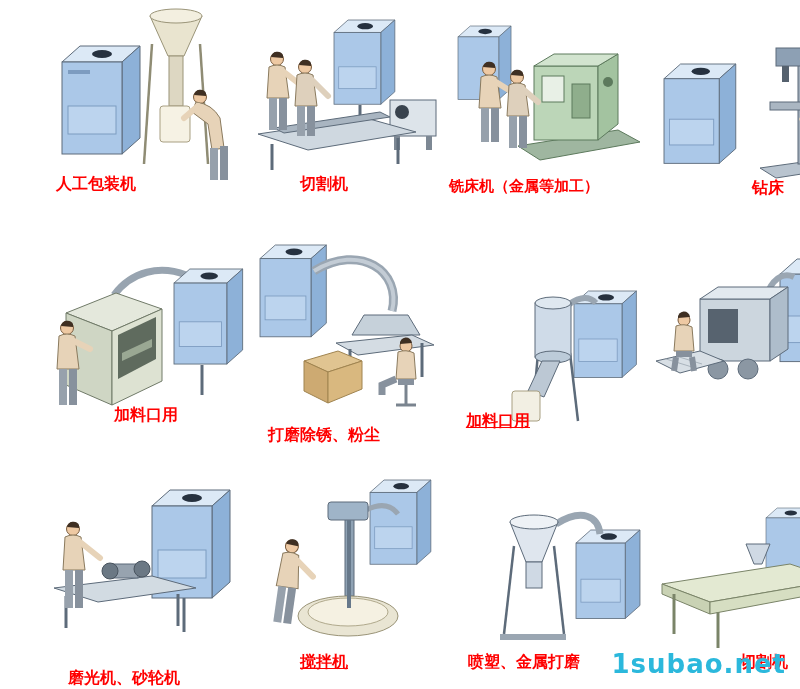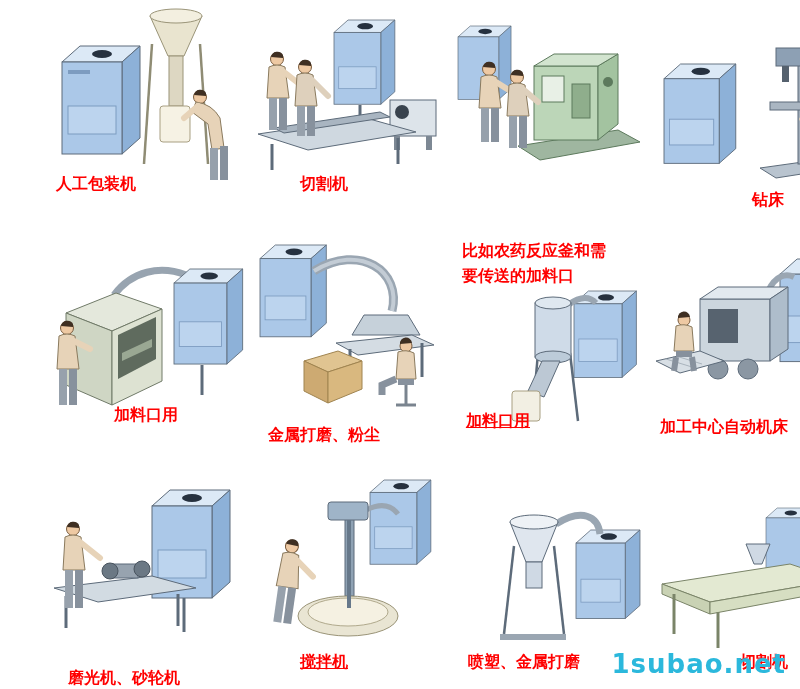--- a/index.html
+++ b/index.html
@@ -18,21 +18,21 @@
     position:absolute;color:#ff0000;font-weight:bold;font-size:16px;
     white-space:nowrap;line-height:1.2;
   }
   .note{
     position:absolute;color:#ff0000;font-weight:bold;font-size:16px;
     line-height:1.55;width:156px;left:14px;top:6px;white-space:normal;
   }
   .l1{left:8px;bottom:40px;}
   .l2{left:50%;transform:translateX(-50%);bottom:40px;}
   .l3{left:50%;transform:translateX(-50%);bottom:38px;font-size:15px;}
-  .l4{right:16px;bottom:24px;}
+  .l4{right:16px;bottom:36px;}
   .l5{right:22px;bottom:42px;}
   .l6{left:50%;transform:translateX(-50%);bottom:22px;}
   .l7{left:18px;bottom:36px;text-decoration:underline;}
   .l8{left:50%;transform:translateX(-50%);bottom:30px;}
   .l9{left:50%;transform:translateX(-50%);bottom:2px;}
   .l10{left:50%;transform:translateX(-50%);bottom:18px;text-decoration:underline;}
   .l11{left:50%;transform:translateX(-50%);bottom:18px;}
   .l12{right:12px;bottom:18px;}
   .watermark{
     position:absolute;right:14px;bottom:10px;
@@ -144,20 +144,21 @@
         </g>
         <g transform="translate(58,70)">
           <circle cx="11" cy="7" r="6.5" fill="#eec9a3" stroke="#7a5c3e"></circle>
           <path d="M5,5 a6.5,6.5 0 0 1 12,-2 l0,3 z" fill="#3f2f22"></path>
           <path d="M3,15 Q11,11 19,15 L23,46 L1,46 Z" fill="#ded0bc" stroke="#8a7a5e"></path>
           <path d="M18,20 L32,32" stroke="#ded0bc" stroke-width="6" stroke-linecap="round"></path>
           <rect x="3" y="46" width="8" height="32" fill="#97a1ac"></rect>
           <rect x="13" y="46" width="8" height="32" fill="#87919d"></rect>
         </g>
       </svg>
+      <span class="label l3">铣床机（金属等加工）</span>
     </div>
 
     <div class="cell">
       <svg viewBox="0 0 200 233">
         <g transform="translate(16,64) scale(0.92)">
           <polygon points="0,16 18,0 78,0 60,16" fill="#dce9f6" stroke="#5d6b7a"></polygon>
           <polygon points="60,16 78,0 78,92 60,108" fill="#8db1d8" stroke="#5d6b7a"></polygon>
           <rect x="0" y="16" width="60" height="92" fill="#abc8e8" stroke="#5d6b7a"></rect>
           <ellipse cx="40" cy="8" rx="10" ry="4" fill="#26313f"></ellipse>
           <rect x="6" y="60" width="48" height="28" fill="#bcd4ee" stroke="#7d9cc0"></rect>
@@ -237,21 +238,21 @@
         <g transform="translate(146,106)">
           <circle cx="12" cy="7" r="6" fill="#eec9a3" stroke="#7a5c3e"></circle>
           <path d="M6,5 a6,6 0 0 1 12,-1 z" fill="#3f2f22"></path>
           <path d="M4,13 Q12,10 20,14 L22,40 2,40 Z" fill="#e7d3b8" stroke="#8a7a5e"></path>
           <path d="M2,40 L-12,46 -12,56" stroke="#87919d" stroke-width="7" fill="none"></path>
           <rect x="4" y="40" width="16" height="6" fill="#87919d"></rect>
           <line x1="12" y1="46" x2="12" y2="66" stroke="#7a848f" stroke-width="3"></line>
           <line x1="2" y1="66" x2="22" y2="66" stroke="#7a848f" stroke-width="3"></line>
         </g>
       </svg>
-      <span class="label l6">金属打磨、粉尘</span>
+      <span class="label l6">打磨除锈、粉尘</span>
     </div>
 
     <div class="cell">
       <svg viewBox="0 0 200 233">
         <g transform="translate(126,58) scale(0.8)">
           <polygon points="0,16 18,0 78,0 60,16" fill="#dce9f6" stroke="#5d6b7a"></polygon>
           <polygon points="60,16 78,0 78,92 60,108" fill="#8db1d8" stroke="#5d6b7a"></polygon>
           <rect x="0" y="16" width="60" height="92" fill="#abc8e8" stroke="#5d6b7a"></rect>
           <ellipse cx="40" cy="8" rx="10" ry="4" fill="#26313f"></ellipse>
           <rect x="6" y="60" width="48" height="28" fill="#bcd4ee" stroke="#7d9cc0"></rect>
@@ -260,21 +261,20 @@
         <g>
           <line x1="90" y1="120" x2="84" y2="188" stroke="#5d6b7a" stroke-width="2.5"></line>
           <line x1="122" y1="120" x2="130" y2="188" stroke="#5d6b7a" stroke-width="2.5"></line>
           <rect x="87" y="70" width="36" height="54" fill="#cfdbe8" stroke="#5d6b7a"></rect>
           <ellipse cx="105" cy="70" rx="18" ry="6" fill="#dfe8f0" stroke="#5d6b7a"></ellipse>
           <ellipse cx="105" cy="124" rx="18" ry="6" fill="#bccbd9" stroke="#5d6b7a"></ellipse>
           <polygon points="94,128 112,128 96,164 80,158" fill="#bcc8d4" stroke="#5d6b7a"></polygon>
           <rect x="64" y="158" width="28" height="30" rx="3" fill="#f2efe3" stroke="#a89f82"></rect>
         </g>
       </svg>
-      <div class="note">比如农药反应釜和需要传送的加料口</div>
       <span class="label l7">加料口用</span>
     </div>
 
     <div class="cell">
       <svg viewBox="0 0 200 233">
         <g transform="translate(132,26) scale(0.95)">
           <polygon points="0,16 18,0 78,0 60,16" fill="#dce9f6" stroke="#5d6b7a"></polygon>
           <polygon points="60,16 78,0 78,92 60,108" fill="#8db1d8" stroke="#5d6b7a"></polygon>
           <rect x="0" y="16" width="60" height="92" fill="#abc8e8" stroke="#5d6b7a"></rect>
           <ellipse cx="40" cy="8" rx="10" ry="4" fill="#26313f"></ellipse>
@@ -293,21 +293,20 @@
           <line x1="28" y1="123" x2="54" y2="131" stroke="#aab4bd"></line>
         </g>
         <g transform="translate(24,80)">
           <circle cx="12" cy="7" r="6" fill="#eec9a3" stroke="#7a5c3e"></circle>
           <path d="M6,5 a6,6 0 0 1 12,-1 z" fill="#3f2f22"></path>
           <path d="M4,13 Q12,10 20,14 L22,38 2,38 Z" fill="#e7d3b8" stroke="#8a7a5e"></path>
           <rect x="4" y="38" width="16" height="6" fill="#87919d"></rect>
           <path d="M4,44 L2,58 M20,44 L22,58" stroke="#87919d" stroke-width="6"></path>
         </g>
       </svg>
-      <span class="label l8">加工中心自动机床</span>
     </div>
 
     <div class="cell">
       <svg viewBox="0 0 200 223">
         <g transform="translate(104,24)">
           <polygon points="0,16 18,0 78,0 60,16" fill="#dce9f6" stroke="#5d6b7a"></polygon>
           <polygon points="60,16 78,0 78,92 60,108" fill="#8db1d8" stroke="#5d6b7a"></polygon>
           <rect x="0" y="16" width="60" height="92" fill="#abc8e8" stroke="#5d6b7a"></rect>
           <ellipse cx="40" cy="8" rx="10" ry="4" fill="#26313f"></ellipse>
           <rect x="6" y="60" width="48" height="28" fill="#bcd4ee" stroke="#7d9cc0"></rect>

